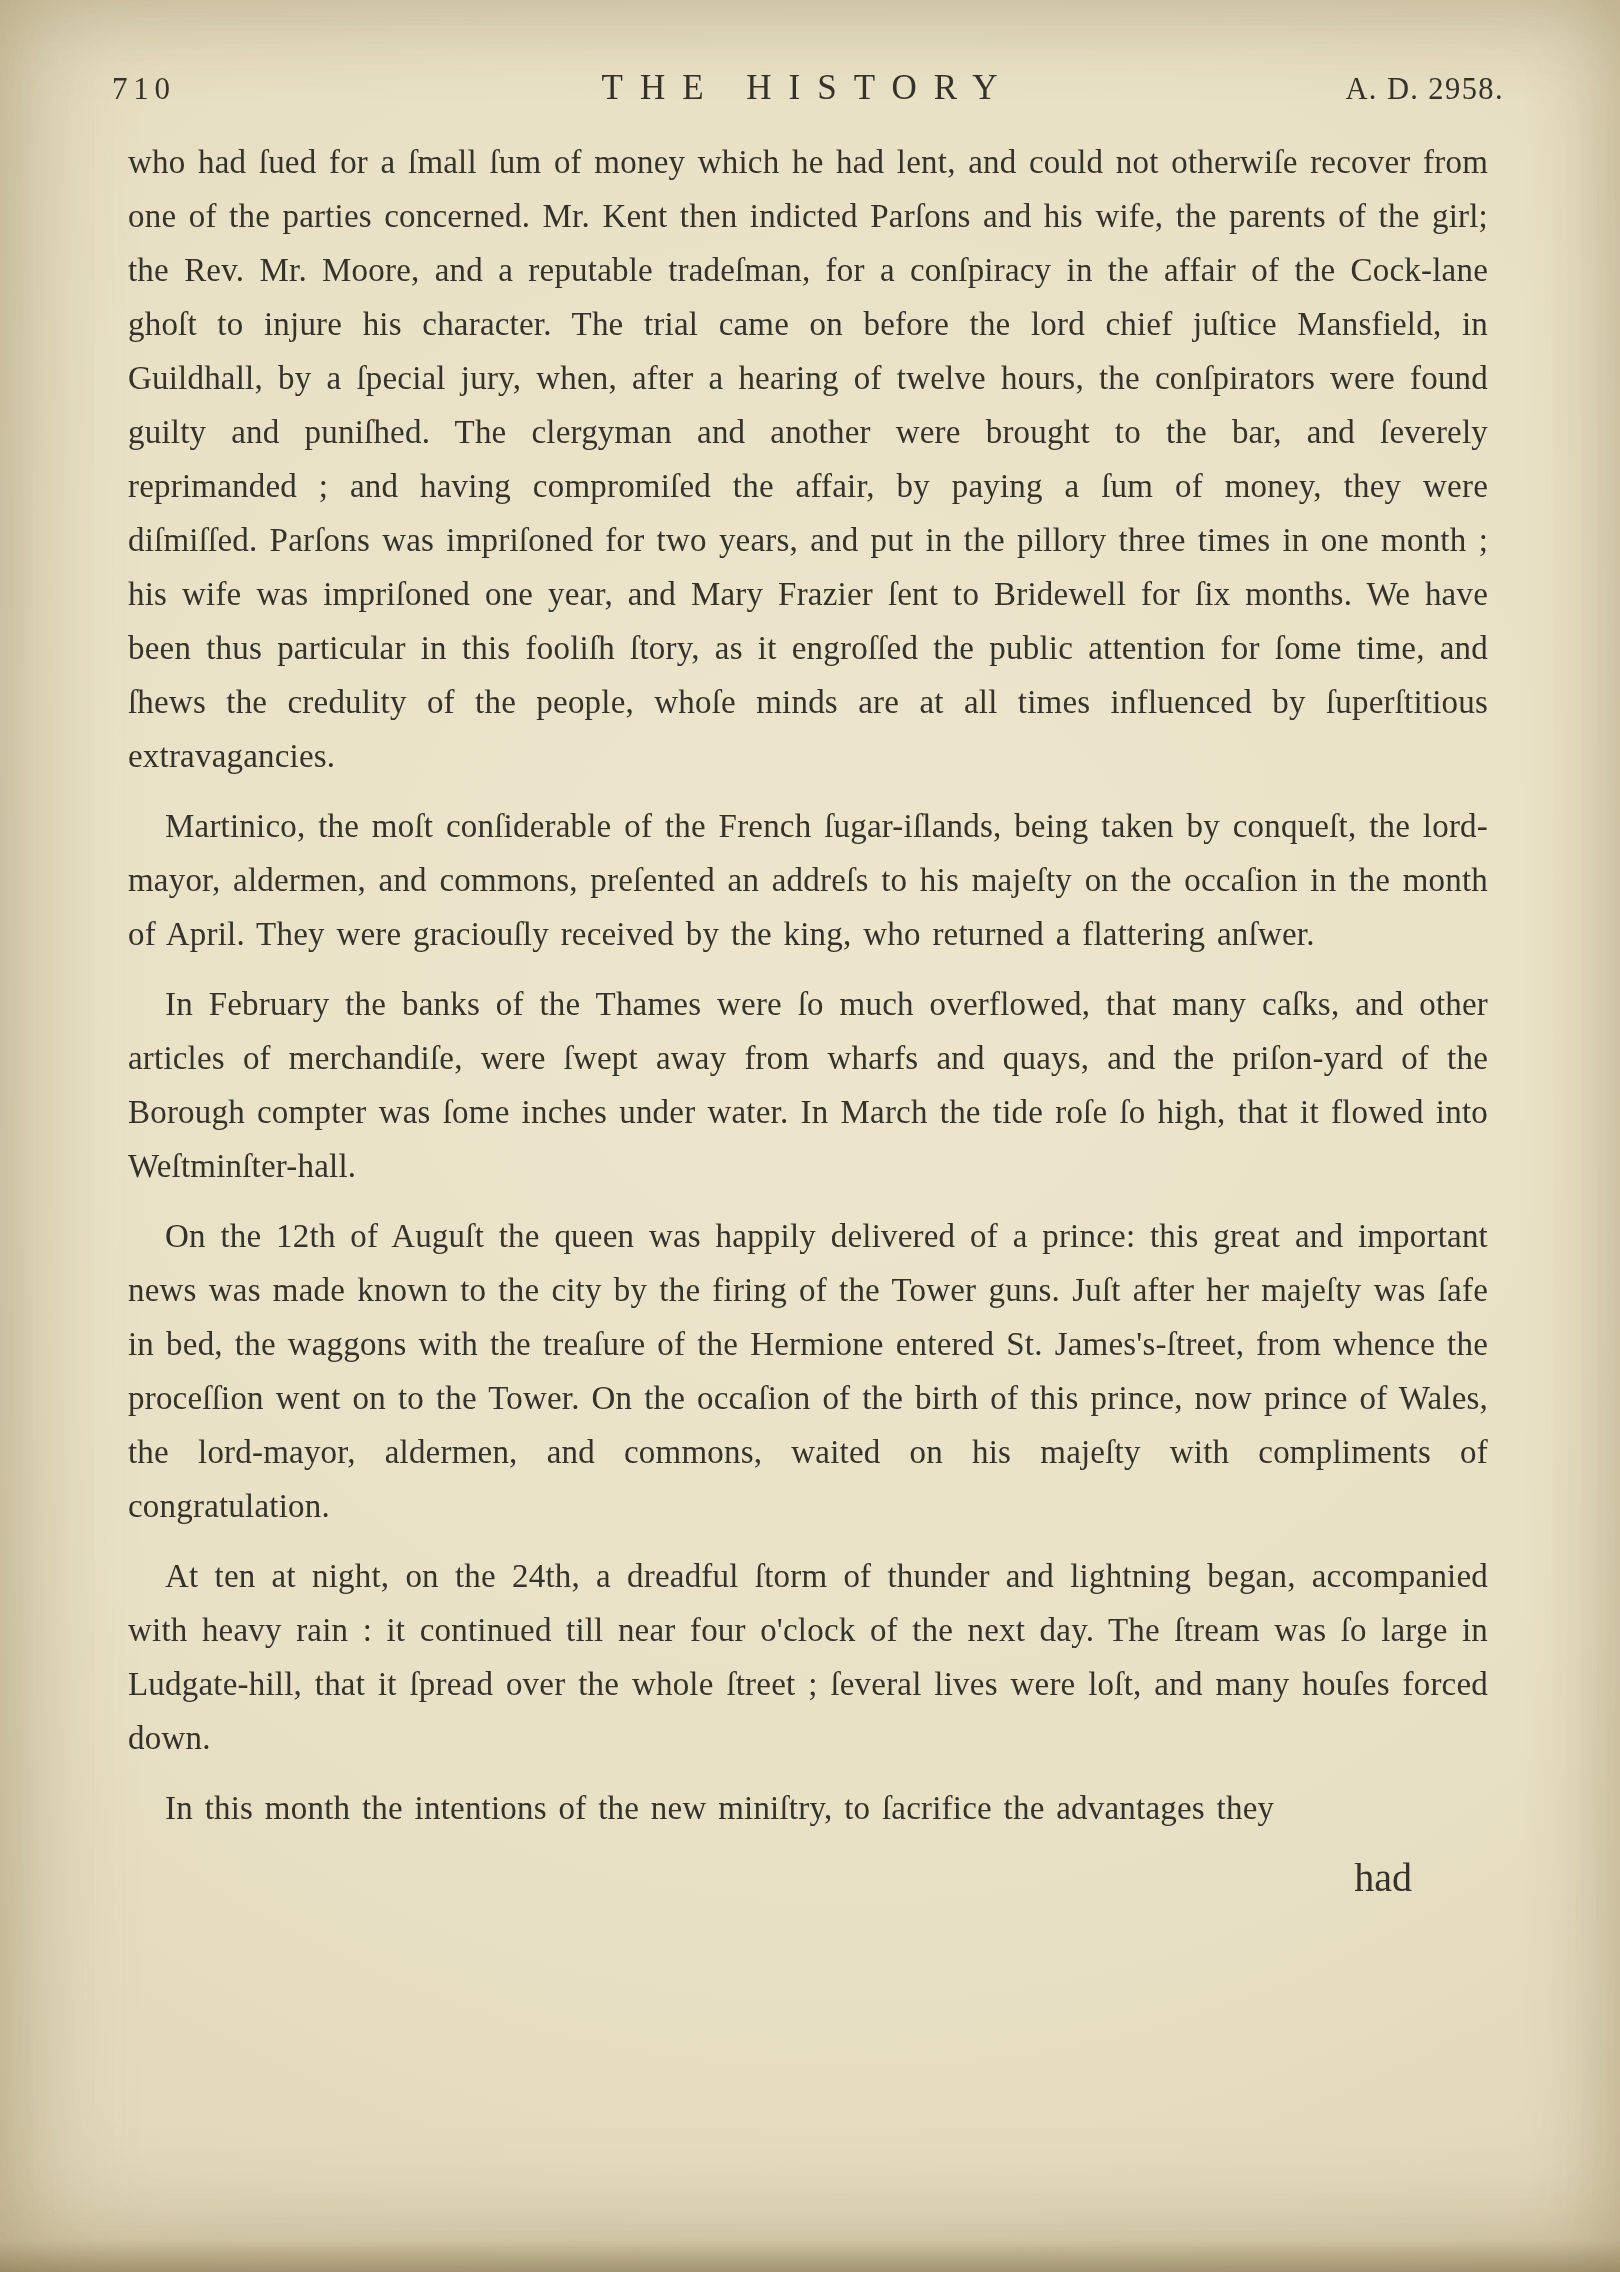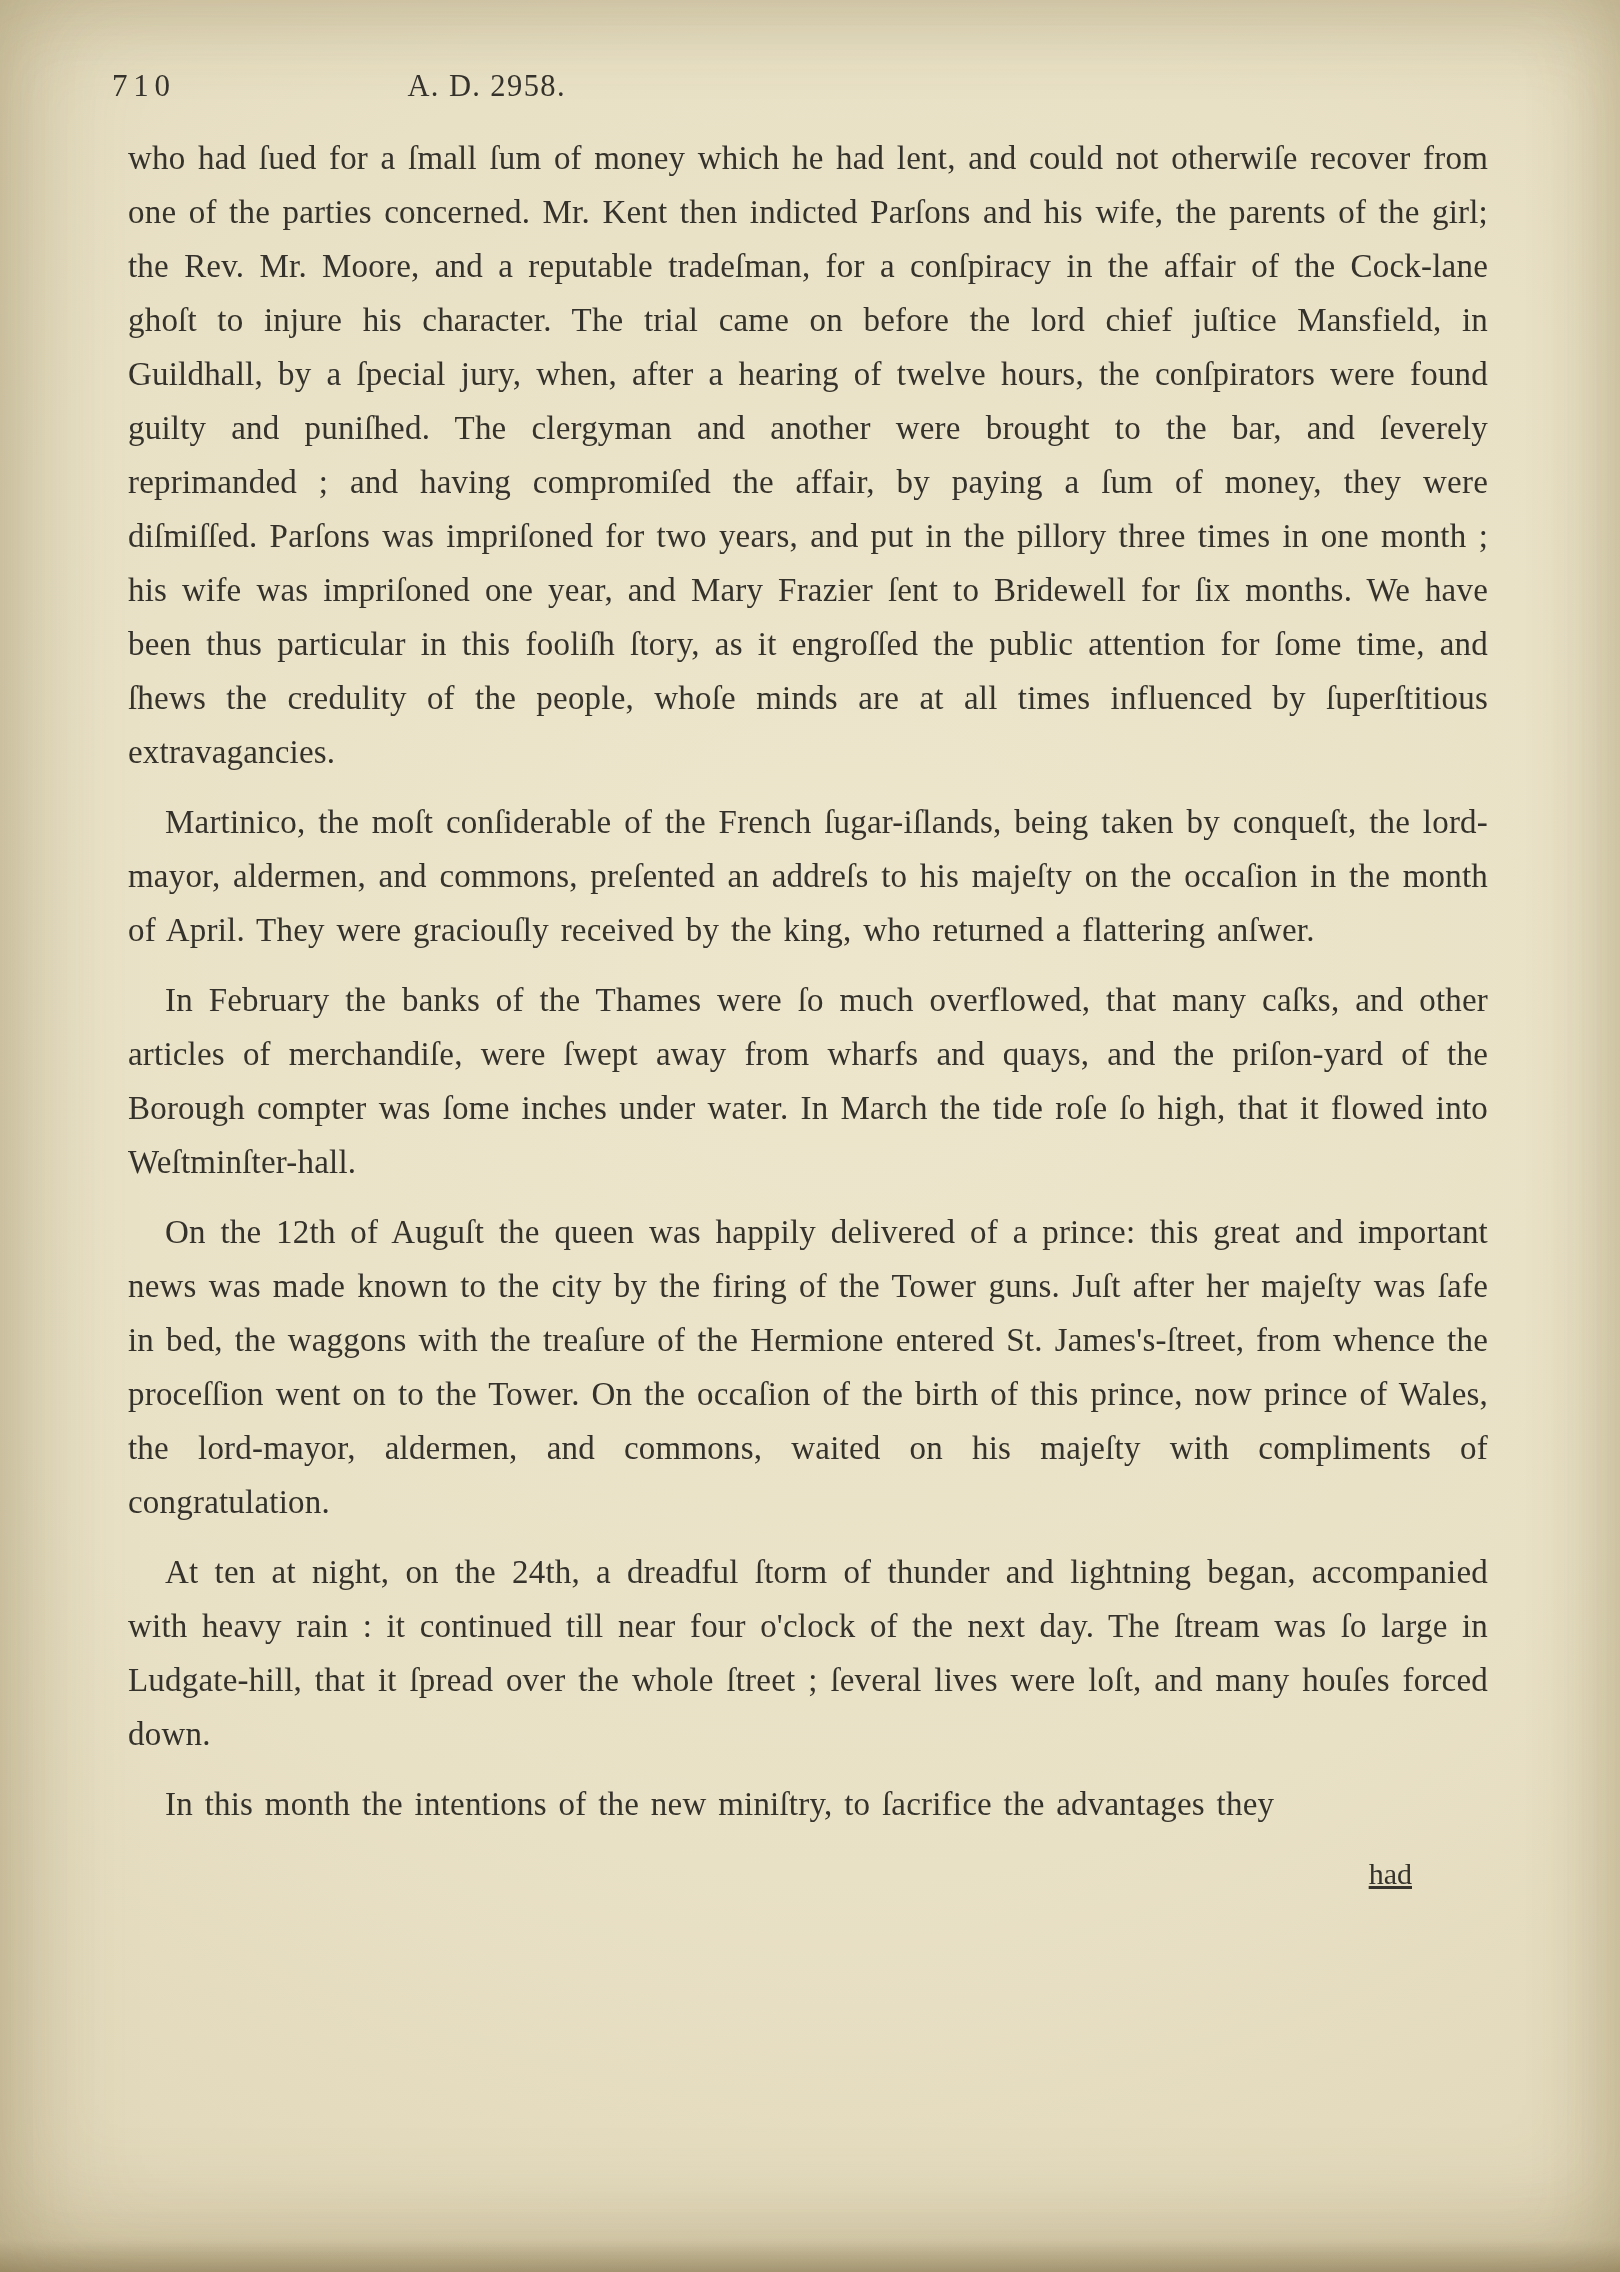--- a/index.html
+++ b/index.html
@@ -70,37 +70,37 @@
     word-spacing: 0.10em;
     letter-spacing: 0.2px;
   }
   .para {
     margin: 16px;
   }
   .para.indent {
     text-indent: 37px;
   }
   .catchword-row {
-    font-size: 30px;
+    font-size: 40px;
     line-height: 54px;
     text-align: right;
     padding-right: 92px;
-    text-decoration: underline;
   }
 </style>
 </head>
 <body>
 
 <div class="paper"></div>
 <div class="edge-shadow-bottom"></div>
 
 <div class="content">
 
   <header class="page-header">
     <span class="pageno">710</span>
+    <span class="running-title">THE HISTORY</span>
     <span class="dateline">A. D. 2958.</span>
   </header>
 
   <main class="text-block">
       <p class="para">who had ſued for a ſmall ſum of money which he had lent, and could not otherwiſe recover from one of the parties concerned.  Mr. Kent then indicted Parſons and his wife, the parents of the girl; the Rev. Mr. Moore, and a reputable tradeſman, for a conſpiracy in the affair of the Cock-lane ghoſt to injure his character.  The trial came on before the lord chief juſtice Mansfield, in Guildhall, by a ſpecial jury, when, after a hearing of twelve hours, the conſpirators were found guilty and puniſhed.  The clergyman and another were brought to the bar, and ſeverely reprimanded ; and having compromiſed the affair, by paying a ſum of money, they were diſmiſſed.  Parſons was impriſoned for two years, and put in the pillory three times in one month ; his wife was impriſoned one year, and Mary Frazier ſent to Bridewell for ſix months.  We have been thus particular in this fooliſh ſtory, as it engroſſed the public attention for ſome time, and ſhews the credulity of the people, whoſe minds are at all times influenced by ſuperſtitious extravagancies.</p>
       <p class="para indent">Martinico, the moſt conſiderable of the French ſugar-iſlands, being taken by conqueſt, the lord-mayor, aldermen, and commons, preſented an addreſs to his majeſty on the occaſion in the month of April.  They were graciouſly received by the king, who returned a flattering anſwer.</p>
       <p class="para indent">In February the banks of the Thames were ſo much overflowed, that many caſks, and other articles of merchandiſe, were ſwept away from wharfs and quays, and the priſon-yard of the Borough compter was ſome inches under water.  In March the tide roſe ſo high, that it flowed into Weſtminſter-hall.</p>
       <p class="para indent">On the 12th of Auguſt the queen was happily delivered of a prince: this great and important news was made known to the city by the firing of the Tower guns.  Juſt after her majeſty was ſafe in bed, the waggons with the treaſure of the Hermione entered St. James's-ſtreet, from whence the proceſſion went on to the Tower.  On the occaſion of the birth of this prince, now prince of Wales, the lord-mayor, aldermen, and commons, waited on his majeſty with compliments of congratulation.</p>
       <p class="para indent">At ten at night, on the 24th, a dreadful ſtorm of thunder and lightning began, accompanied with heavy rain : it continued till near four o'clock of the next day.  The ſtream was ſo large in Ludgate-hill, that it ſpread over the whole ſtreet ; ſeveral lives were loſt, and many houſes forced down.</p>
       <p class="para indent">In this month the intentions of the new miniſtry, to ſacrifice the advantages they</p>

